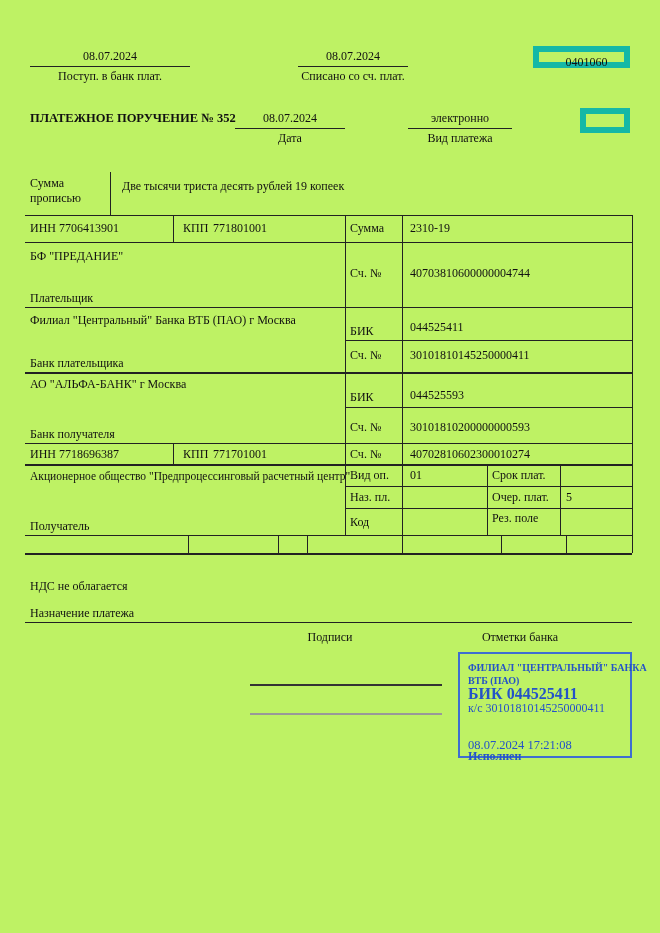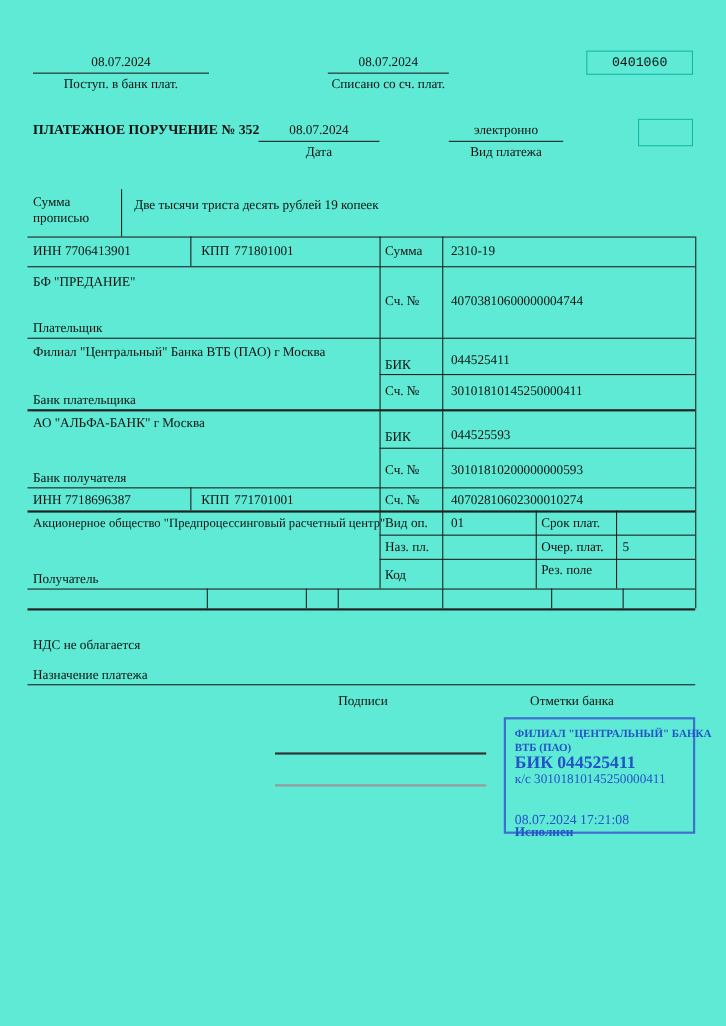--- a/index.html
+++ b/index.html
@@ -1,23 +1,23 @@
 <!DOCTYPE html>
 <html><head>
 <meta charset="utf-8">
 <style>
   html,body{margin:0;padding:0;background:#ffffff;}
-  .page{position:relative;width:660px;height:933px;background:#5eead4;
+  .page{position:relative;width:660px;height:933px;background:#bef264;
         font-family:"Liberation Serif","DejaVu Serif",serif;font-size:12px;color:#111;overflow:hidden;}
   .t{position:absolute;white-space:nowrap;line-height:14px;}
   .c{text-align:center;}
   .hl{position:absolute;height:1px;background:#222;}
   .hl2{position:absolute;height:2px;background:#222;}
   .vl{position:absolute;width:1px;background:#222;}
-  .box{position:absolute;border:1px solid #14b8a6;box-sizing:border-box;font-family:Liberation Mono, monospace;}
+  .box{position:absolute;border:6px solid #14b8a6;box-sizing:border-box;}
   .small{font-size:10.5px;}
   .blue{color:#2453c8;}
   .stamp-left{position:absolute;left:40px;top:651px;width:198px;height:55px;border:1px solid #a9c7e8;box-sizing:border-box;}
   .stamp-right{position:absolute;left:458px;top:652px;width:174px;height:106px;border:2px solid #3f6ed0;box-sizing:border-box;}
   .sigline{position:absolute;height:2px;}
 </style>
 </head>
 <body>
 
 <div class="page">

